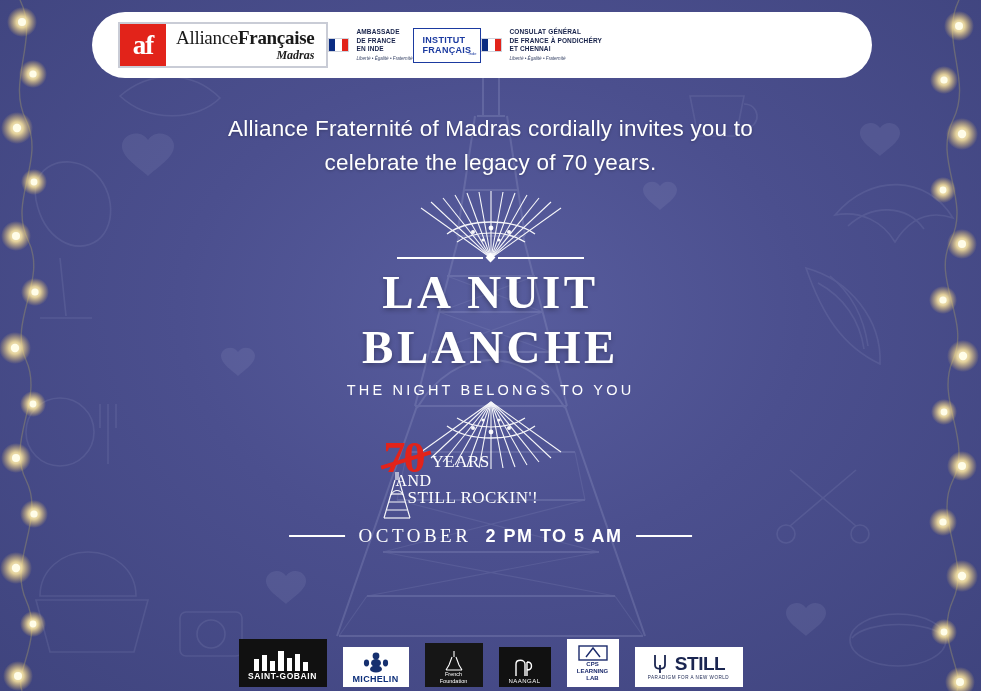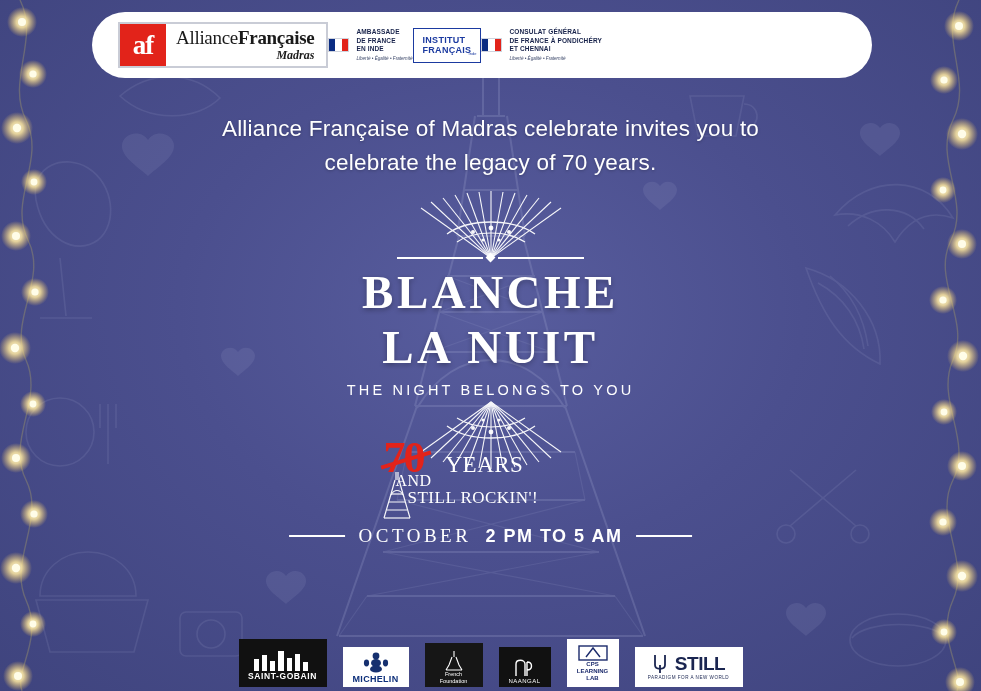--- a/index.html
+++ b/index.html
@@ -250,23 +250,23 @@
   }
   .badge70 .b-strike {
     position: absolute;
     left: 14px; top: 20px;
     width: 52px; height: 4px;
     background: #e2231a;
     transform: rotate(-17deg);
   }
   .badge70 .b-years {
     position: absolute;
-    left: 80px; top: 14px;
-    font-family: "Liberation Serif", serif;
-    font-size: 23px;
+    left: 66px; top: 14px;
+    font-family: "Liberation Serif", serif;
+    font-size: 17px;
     letter-spacing: 0.5px;
     text-align: right;
   }
   .badge70 .b-and {
     position: absolute;
     left: 30px; top: 34px;
     font-family: "Liberation Serif", serif;
     font-size: 16px;
     letter-spacing: 0.5px;
   }
@@ -600,21 +600,21 @@
       <span>
         <div class="emb-txt">CONSULAT GÉNÉRAL</div>
         <div class="emb-txt">DE FRANCE À PONDICHÉRY</div>
         <div class="emb-txt">ET CHENNAI</div>
         <div class="emb-motto">Liberté • Égalité • Fraternité</div>
       </span>
     </div>
   </div>
 
   <div class="invite">
-    <div>Alliance Française of Madras celebrate invites you to</div>
+    <div>Alliance Fraternité of Madras cordially invites you to</div>
     <div>celebrate the legacy of 70 years.</div>
   </div>
 
   <div class="emblem">
 
     <div class="burst">
       <svg width="260" height="70" viewBox="0 0 260 70" xmlns="http://www.w3.org/2000/svg">
         <g stroke="#ffffff" stroke-width="1.1" fill="none" opacity="0.95">
           <g>
             <path d="M130 68 L60 18"></path>
@@ -643,22 +643,22 @@
         </g>
       </svg>
     </div>
 
     <div class="rule-row">
       <span class="rule"></span>
       <span class="rule-dot"></span>
       <span class="rule"></span>
     </div>
 
+    <div class="title-main">LA NUIT</div>
     <div class="title-main">BLANCHE</div>
-    <div class="title-main">LA NUIT</div>
     <div class="title-sub">THE NIGHT BELONGS TO YOU</div>
 
     <div class="burst bottom">
       <svg width="260" height="70" viewBox="0 0 260 70" xmlns="http://www.w3.org/2000/svg">
         <g stroke="#ffffff" stroke-width="1.1" fill="none" opacity="0.95" transform="translate(0,70) scale(1,-1)">
           <g>
             <path d="M130 68 L60 18"></path>
               <path d="M130 68 L70 12"></path>
               <path d="M130 68 L82 8"></path>
             <path d="M130 68 L94 5"></path>

